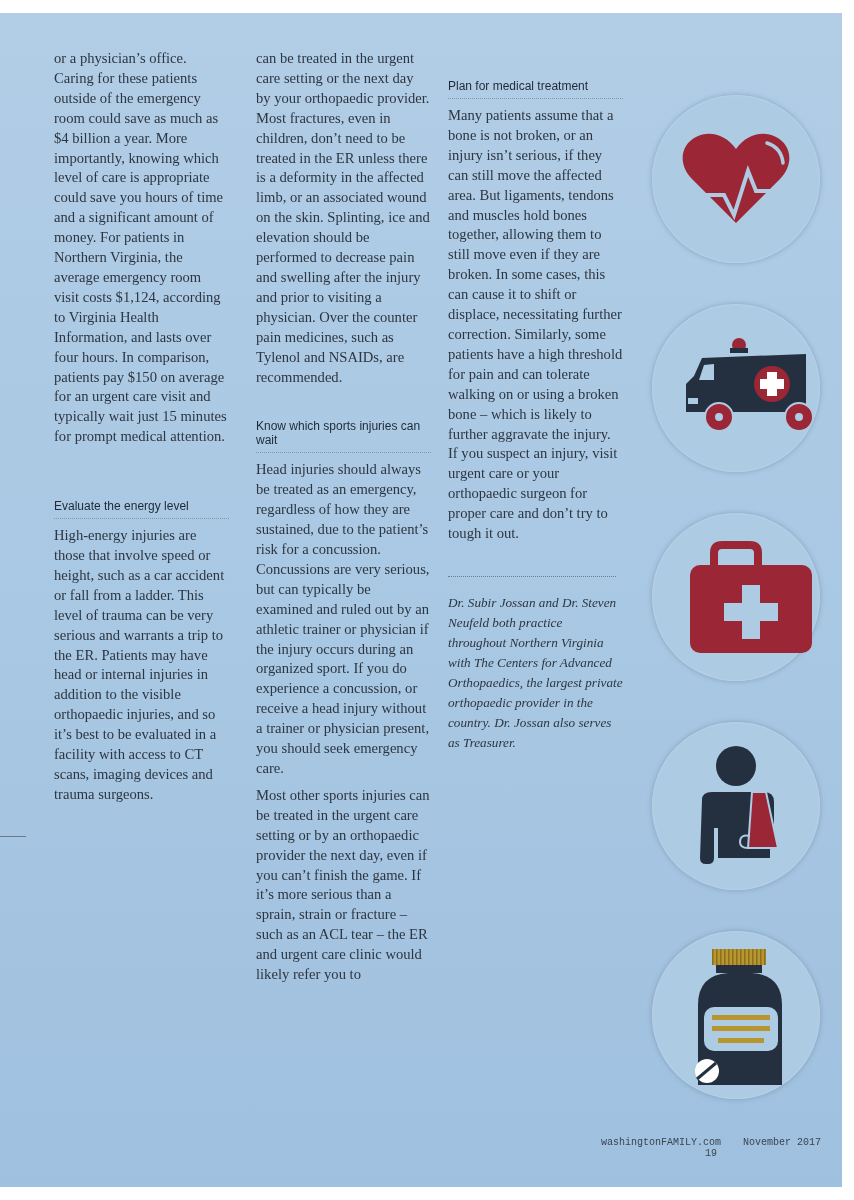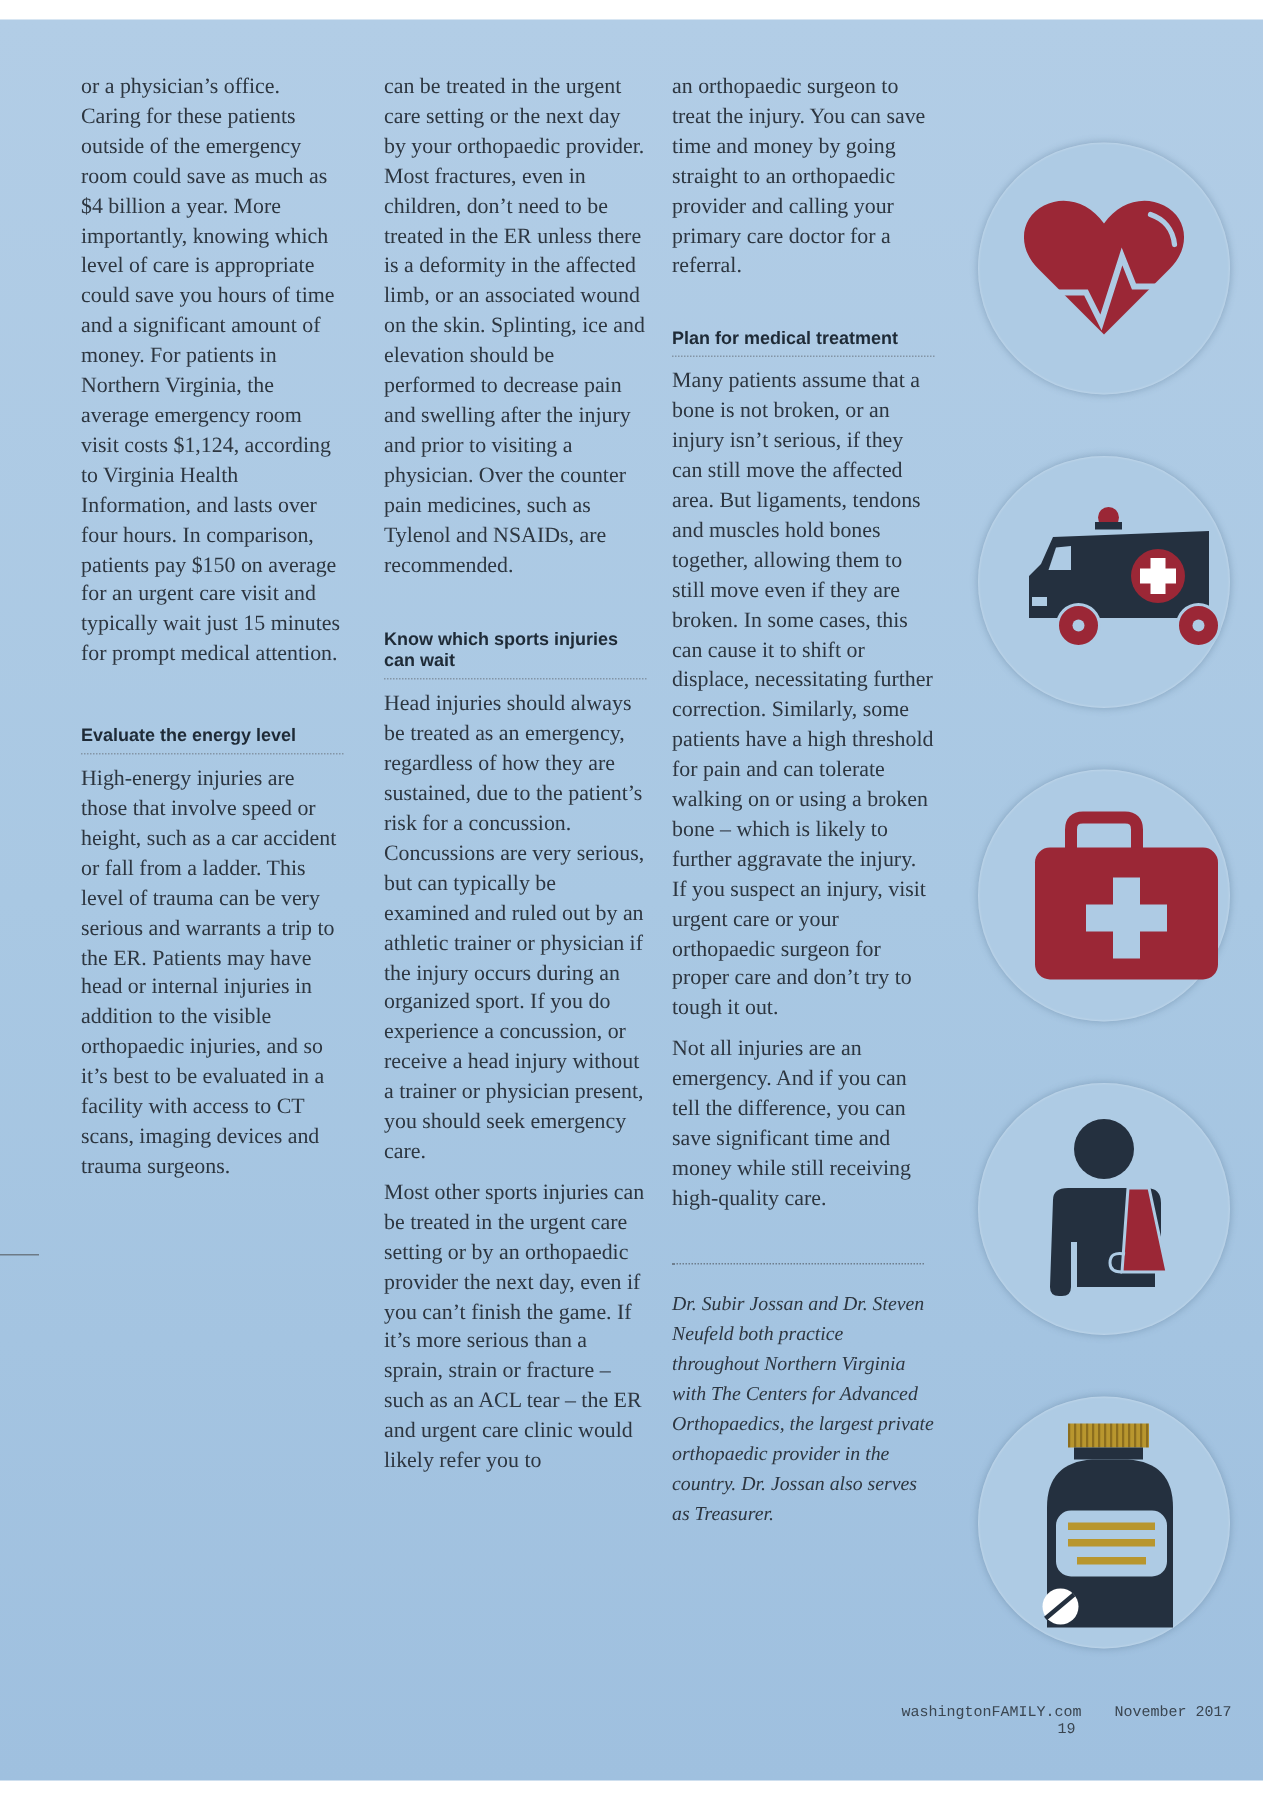--- a/index.html
+++ b/index.html
@@ -18,21 +18,21 @@
     position: absolute; top: 36px; width: 175px;
     font-family: "Liberation Serif", "DejaVu Serif", serif;
     font-size: 14.6px; line-height: 19.9px; color: #2d3640;
   }
   .col p { margin: 0 0 7px 0; }
   .col1 { left: 54px; }
   .col2 { left: 256px; }
   .col3 { left: 448px; }
   .head {
     font-family: "Liberation Sans", "DejaVu Sans", sans-serif;
-    font-weight: bold; font-size: 12px; line-height: 14px; color: #1e2a36;
+    font-weight: normal; font-size: 12px; line-height: 14px; color: #1e2a36;
     margin: 28px 0 0 0; padding-bottom: 5px;
     border-bottom: 1px dotted #8395a6;
     margin-bottom: 7px;
   }
   .byline-rule { border-top: 1px dotted #6e7e8e; margin: 32px 0 16px 0; width: 168px; }
   .byline {
     font-style: italic; font-size: 13.2px; line-height: 20px; color: #2d3640;
   }
   .icons { position: absolute; left: 652px; top: 82px; width: 170px; }
   .icon-circle {
@@ -48,36 +48,34 @@
   .footer span { margin-right: 16px; }
 </style>
 </head>
 <body>
 
 <div class="page">
   <div class="rule-left"></div>
 
   <div class="col col1">
     <p>or a physician’s office. Caring for these patients outside of the emergency room could save as much as $4 billion a year. More importantly, knowing which level of care is appropriate could save you hours of time and a significant amount of money. For patients in Northern Virginia, the average emergency room visit costs $1,124, according to Virginia Health Information, and lasts over four hours. In comparison, patients pay $150 on average for an urgent care visit and typically wait just 15 minutes for prompt medical attention.</p>
-    <div class="head" style="margin-top:36px;">Evaluate the energy level</div>
+    <div class="head" style="margin-top:52px;">Evaluate the energy level</div>
     <p>High-energy injuries are those that involve speed or height, such as a car accident or fall from a ladder. This level of trauma can be very serious and warrants a trip to the ER. Patients may have head or internal injuries in addition to the visible orthopaedic injuries, and so it’s best to be evaluated in a facility with access to CT scans, imaging devices and trauma surgeons.</p>
   </div>
 
   <div class="col col2">
     <p>can be treated in the urgent care setting or the next day by your orthopaedic provider. Most fractures, even in children, don’t need to be treated in the ER unless there is a deformity in the affected limb, or an associated wound on the skin. Splinting, ice and elevation should be performed to decrease pain and swelling after the injury and prior to visiting a physician. Over the counter pain medicines, such as Tylenol and NSAIDs, are recommended.</p>
     <div class="head" style="margin-top:32px;">Know which sports injuries can wait</div>
     <p>Head injuries should always be treated as an emergency, regardless of how they are sustained, due to the patient’s risk for a concussion. Concussions are very serious, but can typically be examined and ruled out by an athletic trainer or physician if the injury occurs during an organized sport. If you do experience a concussion, or receive a head injury without a trainer or physician present, you should seek emergency care.</p>
     <p>Most other sports injuries can be treated in the urgent care setting or by an orthopaedic provider the next day, even if you can’t finish the game. If it’s more serious than a sprain, strain or fracture – such as an ACL tear – the ER and urgent care clinic would likely refer you to</p>
   </div>
 
   <div class="col col3">
-    <p>an orthopaedic surgeon to treat the injury. You can save time and money by going straight to an orthopaedic provider and calling your primary care doctor for a referral.</p>
     <div class="head" style="margin-top:30px;">Plan for medical treatment</div>
     <p>Many patients assume that a bone is not broken, or an injury isn’t serious, if they can still move the affected area. But ligaments, tendons and muscles hold bones together, allowing them to still move even if they are broken. In some cases, this can cause it to shift or displace, necessitating further correction. Similarly, some patients have a high threshold for pain and can tolerate walking on or using a broken bone – which is likely to further aggravate the injury. If you suspect an injury, visit urgent care or your orthopaedic surgeon for proper care and don’t try to tough it out.</p>
-    <p>Not all injuries are an emergency. And if you can tell the difference, you can save significant time and money while still receiving high-quality care.</p>
     <div class="byline-rule"></div>
     <div class="byline">Dr. Subir Jossan and Dr. Steven Neufeld both practice throughout Northern Virginia with The Centers for Advanced Orthopaedics, the largest private orthopaedic provider in the country. Dr. Jossan also serves as Treasurer.</div>
   </div>
 
   <div class="icons">
 
     <div class="icon-circle" style="top:0px;">
       <svg viewBox="0 0 168 168">
         <path d="M84 128 L40 84 C26 70 28 50 44 42 C58 35 74 40 84 54 C94 40 110 35 124 42 C140 50 142 70 128 84 Z" fill="#9b2736"></path>
         <polyline points="40,100 72,100 82,120 96,76 104,96 134,96" fill="none" stroke="#aecbe4" stroke-width="4" stroke-linejoin="miter"></polyline>

